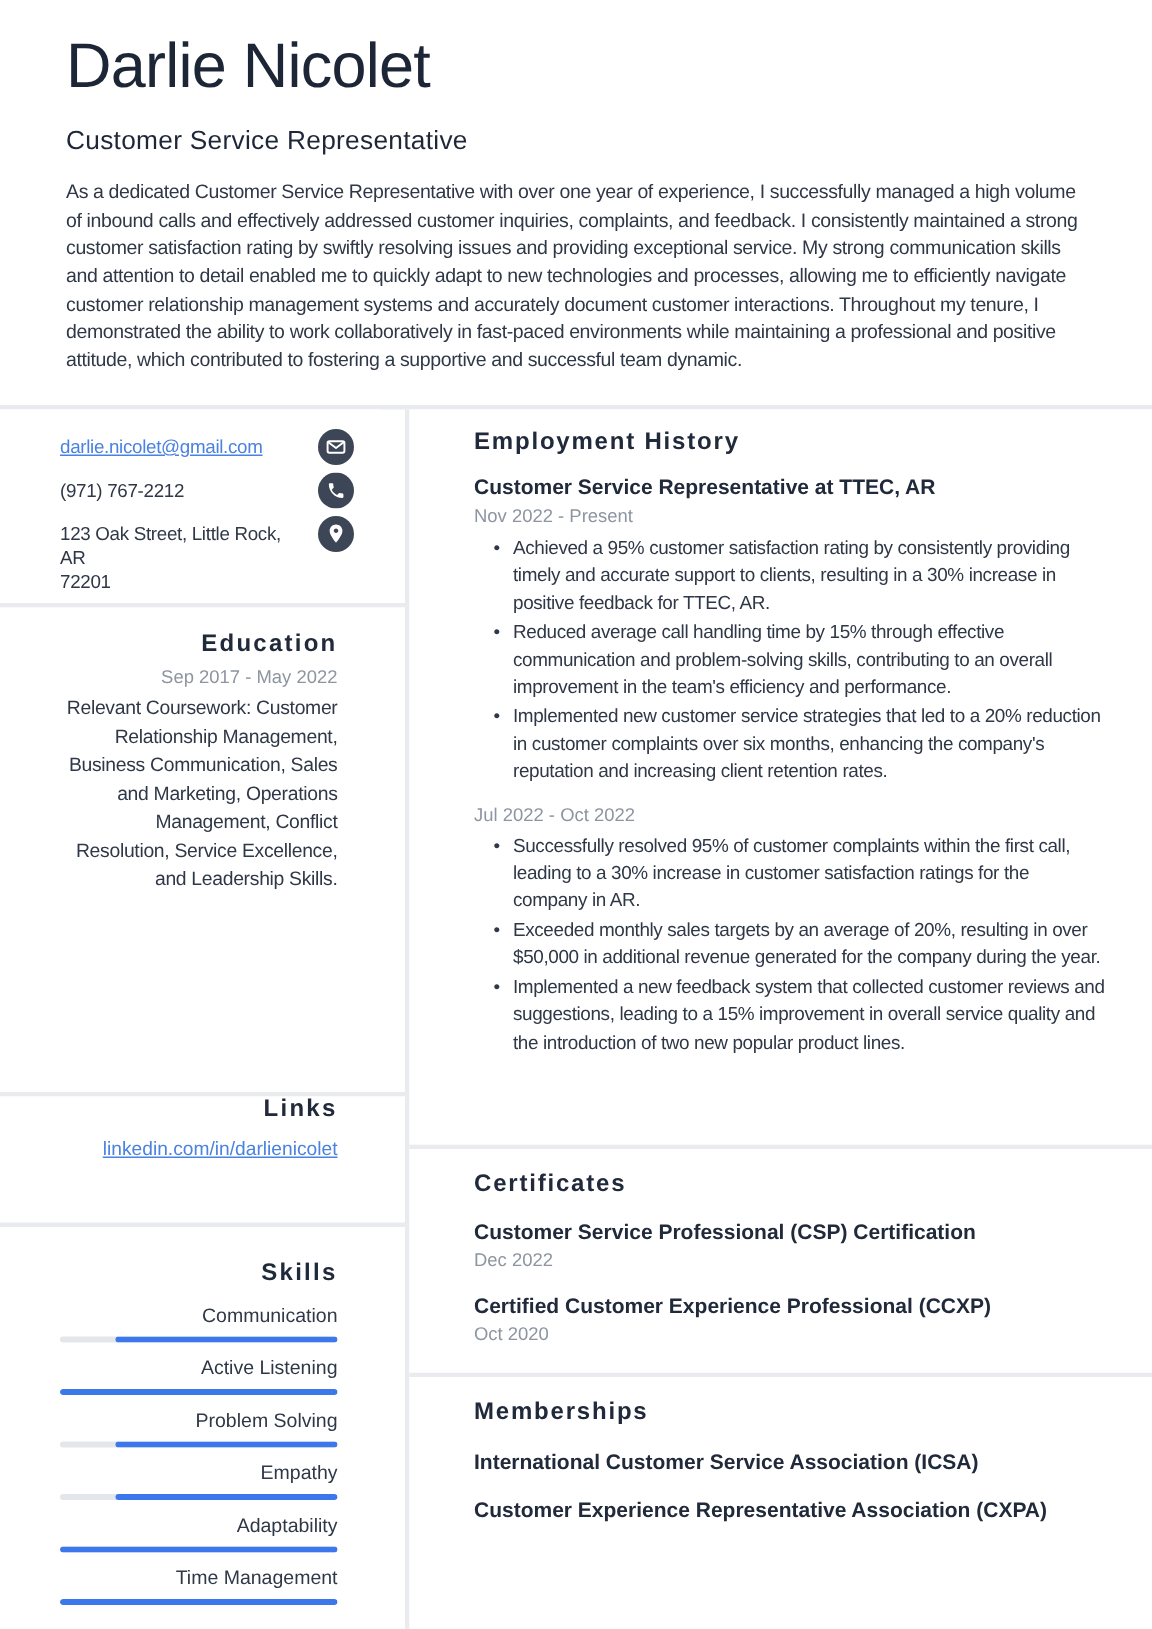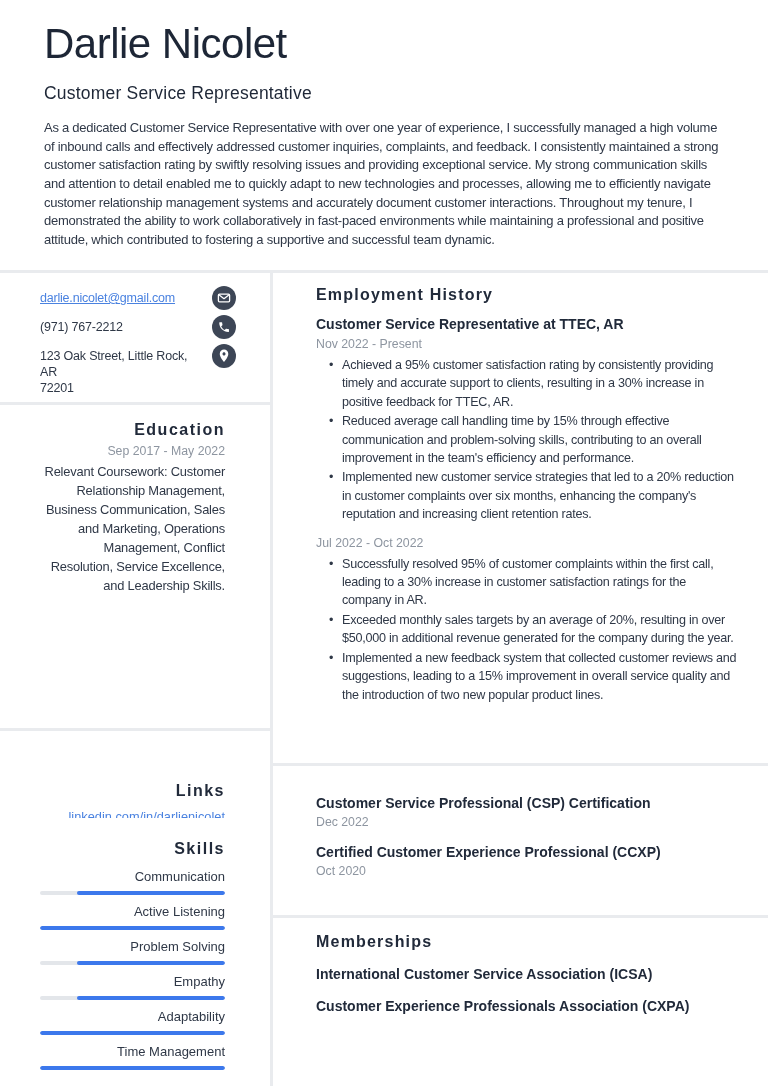--- a/index.html
+++ b/index.html
@@ -29,21 +29,21 @@
   .c-row .txt{display:block;padding-top:4px;white-space:pre-line;}
   .badge{position:absolute;right:0;top:0;width:24px;height:24px;}
   a.link{color:#4a82e0;text-decoration:underline;cursor:pointer;white-space:nowrap;}
   
   .education{top:405px;height:323px;padding-top:16px;}
   .degree{margin-top:12px;font-size:13.2px;font-weight:700;line-height:19.5px;color:#212a3a;}
   .date{font-size:12.3px;color:#8d95a0;line-height:16px;}
   .education .date{margin-top:4px;}
   .edu-desc{margin-top:3px;font-size:12.9px;letter-spacing:-0.2px;line-height:19px;}
   
-  .links{top:731px;height:76px;padding-top:15px;margin-top:36px;}
+  .links{top:731px;height:76px;}
   .links .link{display:inline-block;margin-top:9px;font-size:12.8px;}
   
   .skills{top:818px;height:347px;padding-top:22px;}
   .skills h2{margin-bottom:11px;}
   .skill{margin-bottom:9px;}
   .skill-label{font-size:13px;line-height:16px;margin-bottom:6px;color:#2f3847;}
   .bar-track{display:flex;justify-content:flex-end;height:4px;border-radius:2px;background:#e3e6ea;overflow:hidden;}
   .bar-fill{height:4px;border-radius:2px;background:#3c78ec;}
   
   .employment{top:273px;height:490px;padding-top:13px;}
@@ -184,29 +184,30 @@
       <div class="date">Jul 2022 - Oct 2022</div>
       <ul class="bullets">
         <li>Successfully resolved 95% of customer complaints within the first call, leading to a 30% increase in customer satisfaction ratings for the company in AR.</li>
         <li>Exceeded monthly sales targets by an average of 20%, resulting in over $50,000 in additional revenue generated for the company during the year.</li>
         <li>Implemented a new feedback system that collected customer reviews and suggestions, leading to a 15% improvement in overall service quality and the introduction of two new popular product lines.</li>
       </ul>
     </div>
   </section>
 
   <section class="card main-card certs">
+    <h2>Certificates</h2>
     <div class="cert">
       <div class="cert-title">Customer Service Professional (CSP) Certification</div>
       <div class="date">Dec 2022</div>
     </div>
     <div class="cert">
       <div class="cert-title">Certified Customer Experience Professional (CCXP)</div>
       <div class="date">Oct 2020</div>
     </div>
   </section>
 
   <section class="card main-card memberships">
     <h2>Memberships</h2>
     <div class="member">International Customer Service Association (ICSA)</div>
-    <div class="member">Customer Experience Professionals Association (CXPA)</div>
+    <div class="member">Customer Experience Representative Association (CXPA)</div>
   </section>
 
 </div>
 
 </body></html>

